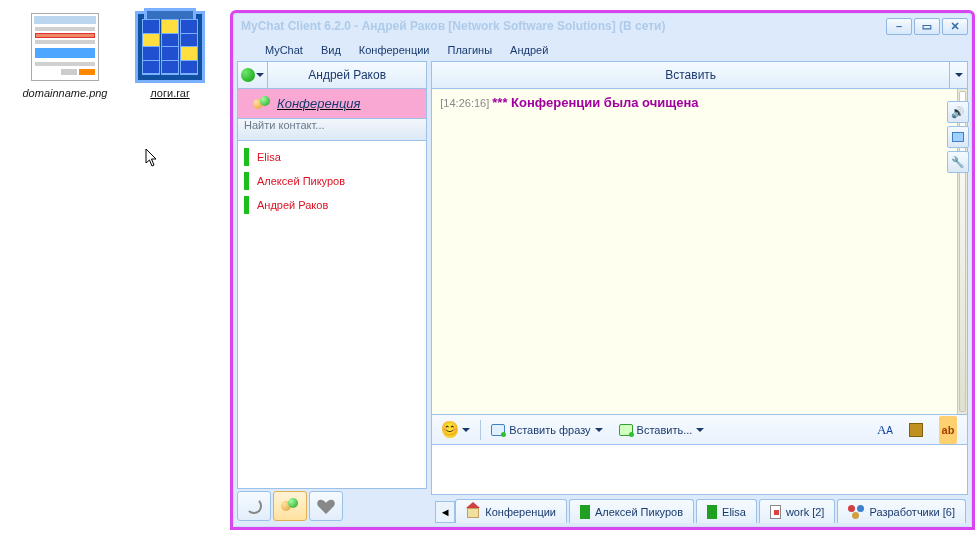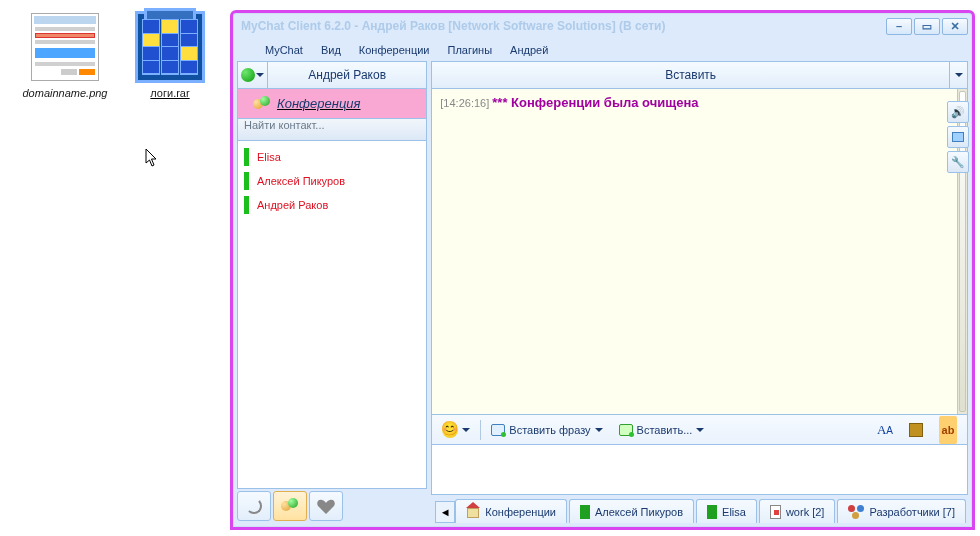--- a/index.html
+++ b/index.html
@@ -294,21 +294,21 @@
         <div class="btab">
           <div class="doc-ico"></div>
           <span class="lbl-b">work [2]</span>
         </div>
         <div class="btab">
           <div class="grp-ico">
               <span></span>
               <span></span>
               <span></span>
             </div>
-          <span class="lbl-b">Разработчики [7]</span>
+          <span class="lbl-b">Разработчики [6]</span>
         </div>
       </div>
     </div>
   </div>
 
   <div class="side-tools">
     <div class="stool">
         <span>🔊</span>
       </div>
     <div class="stool">

